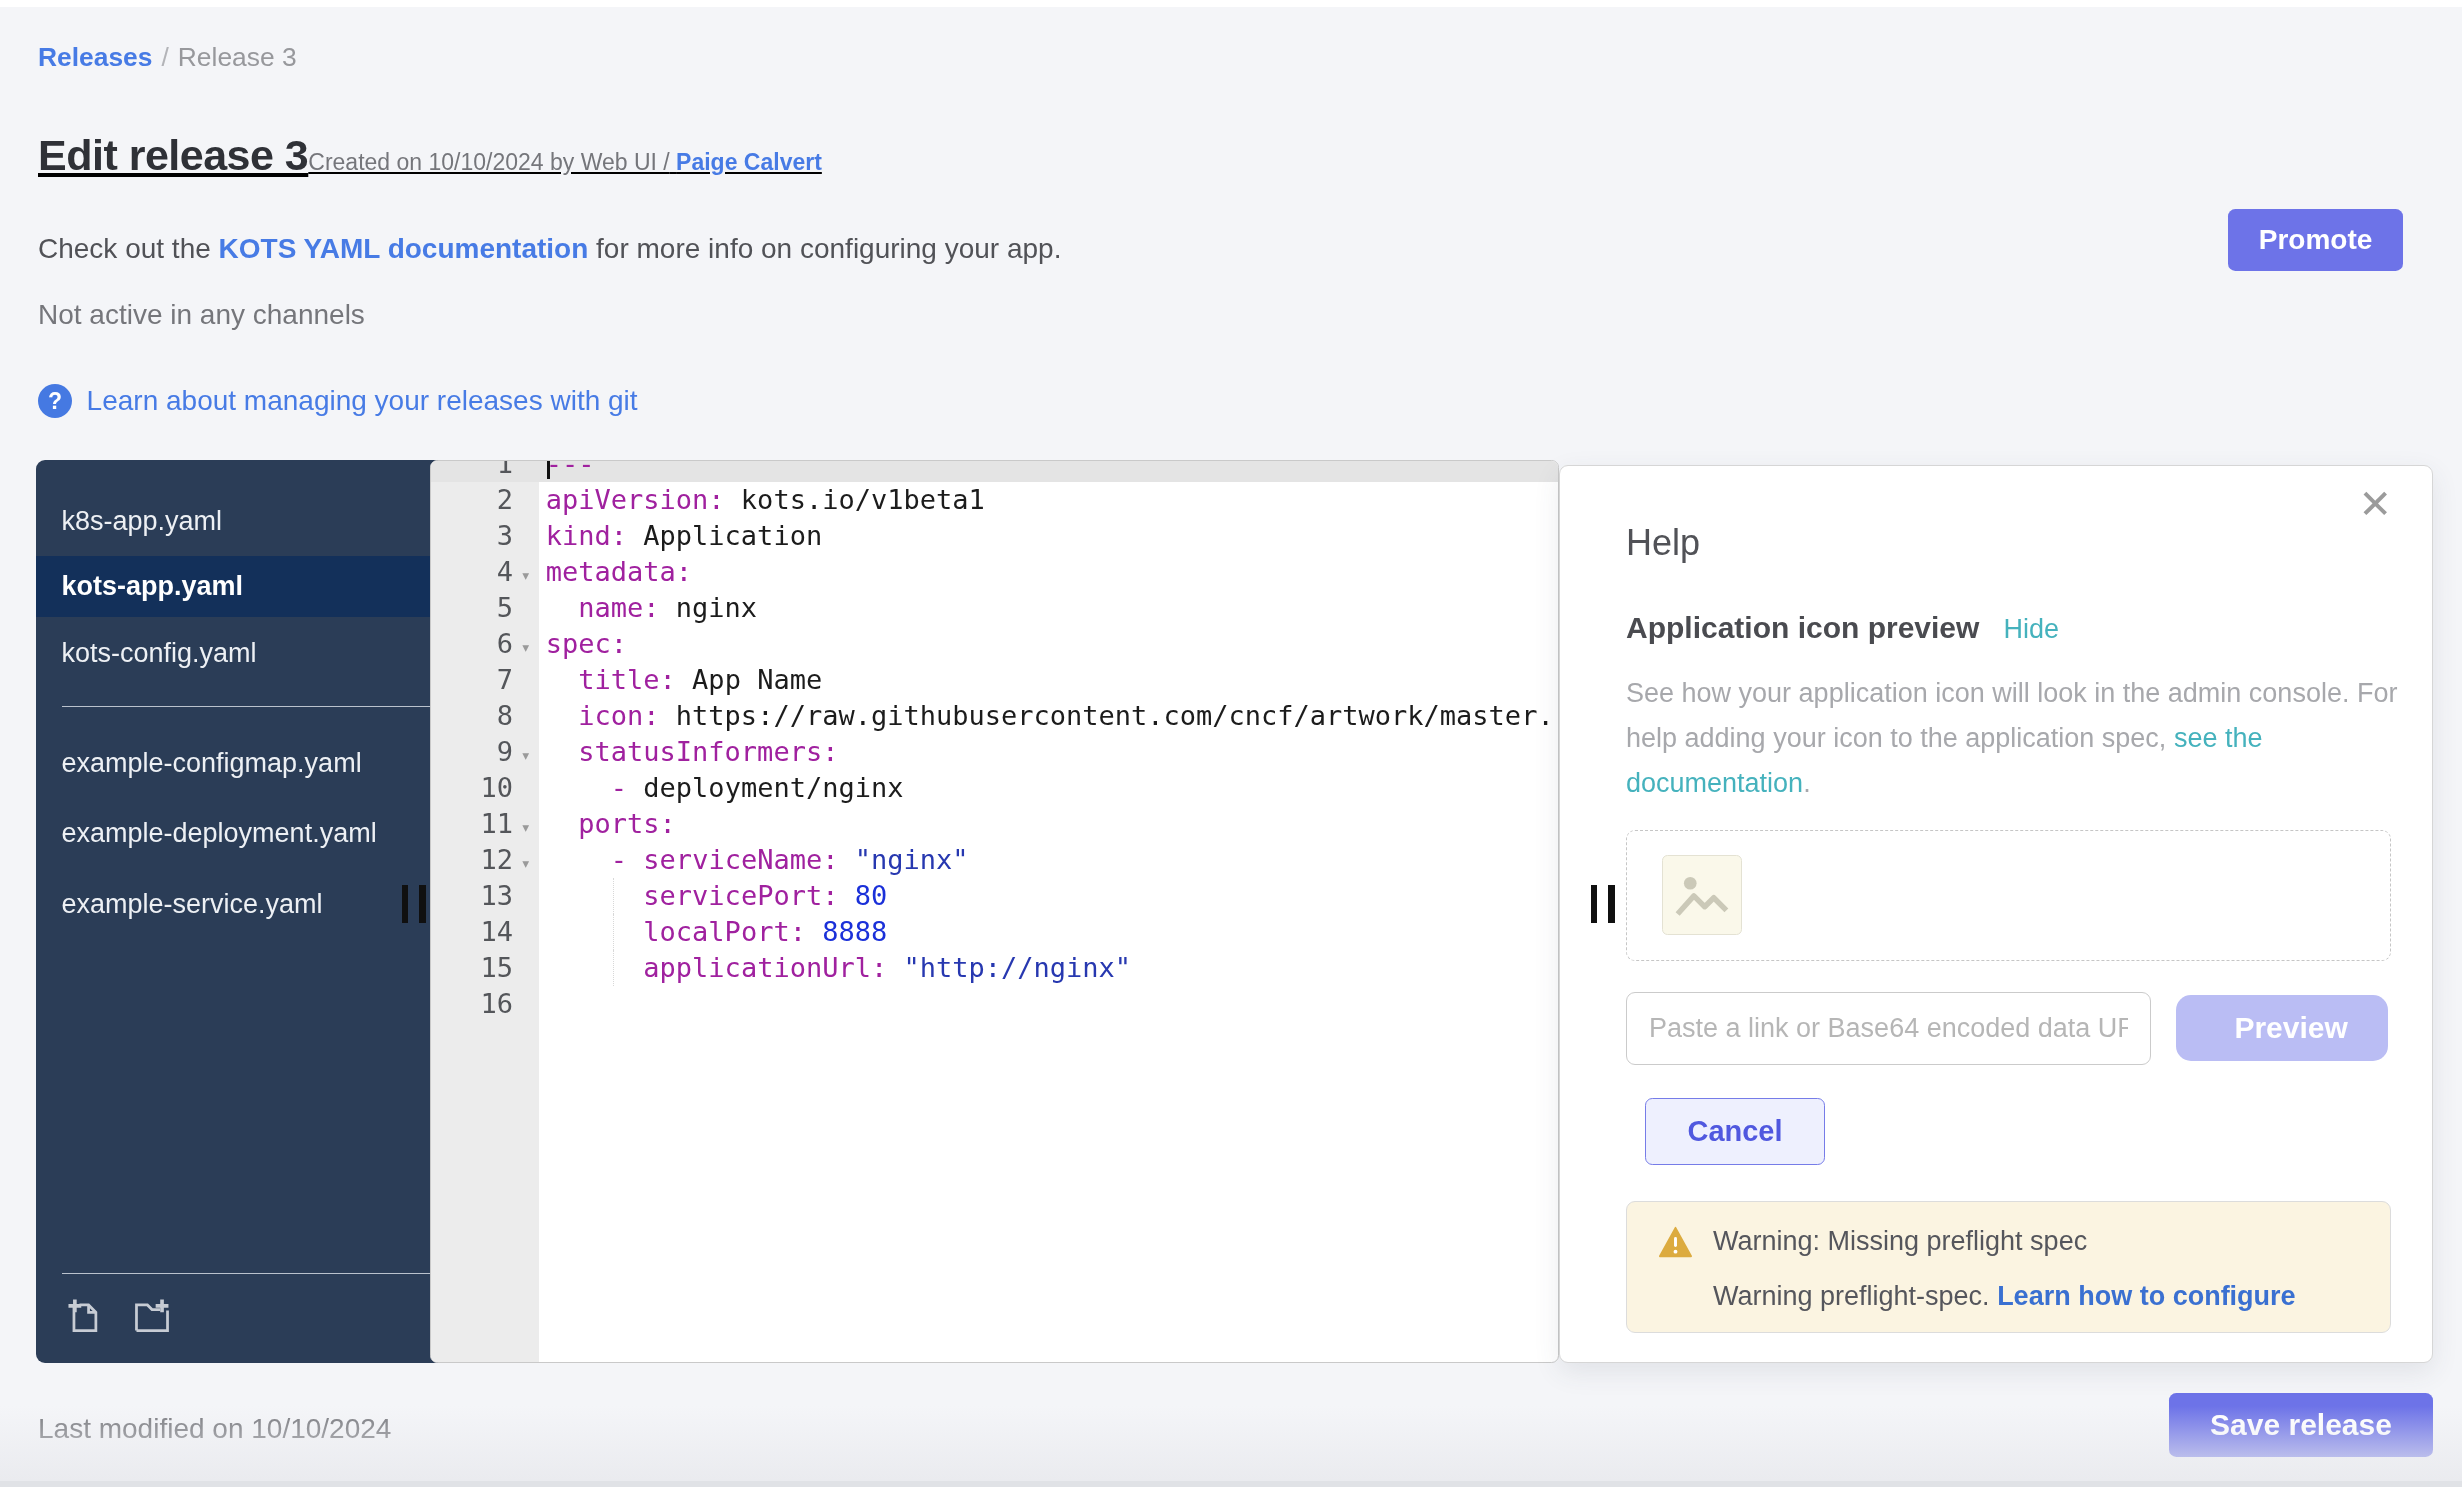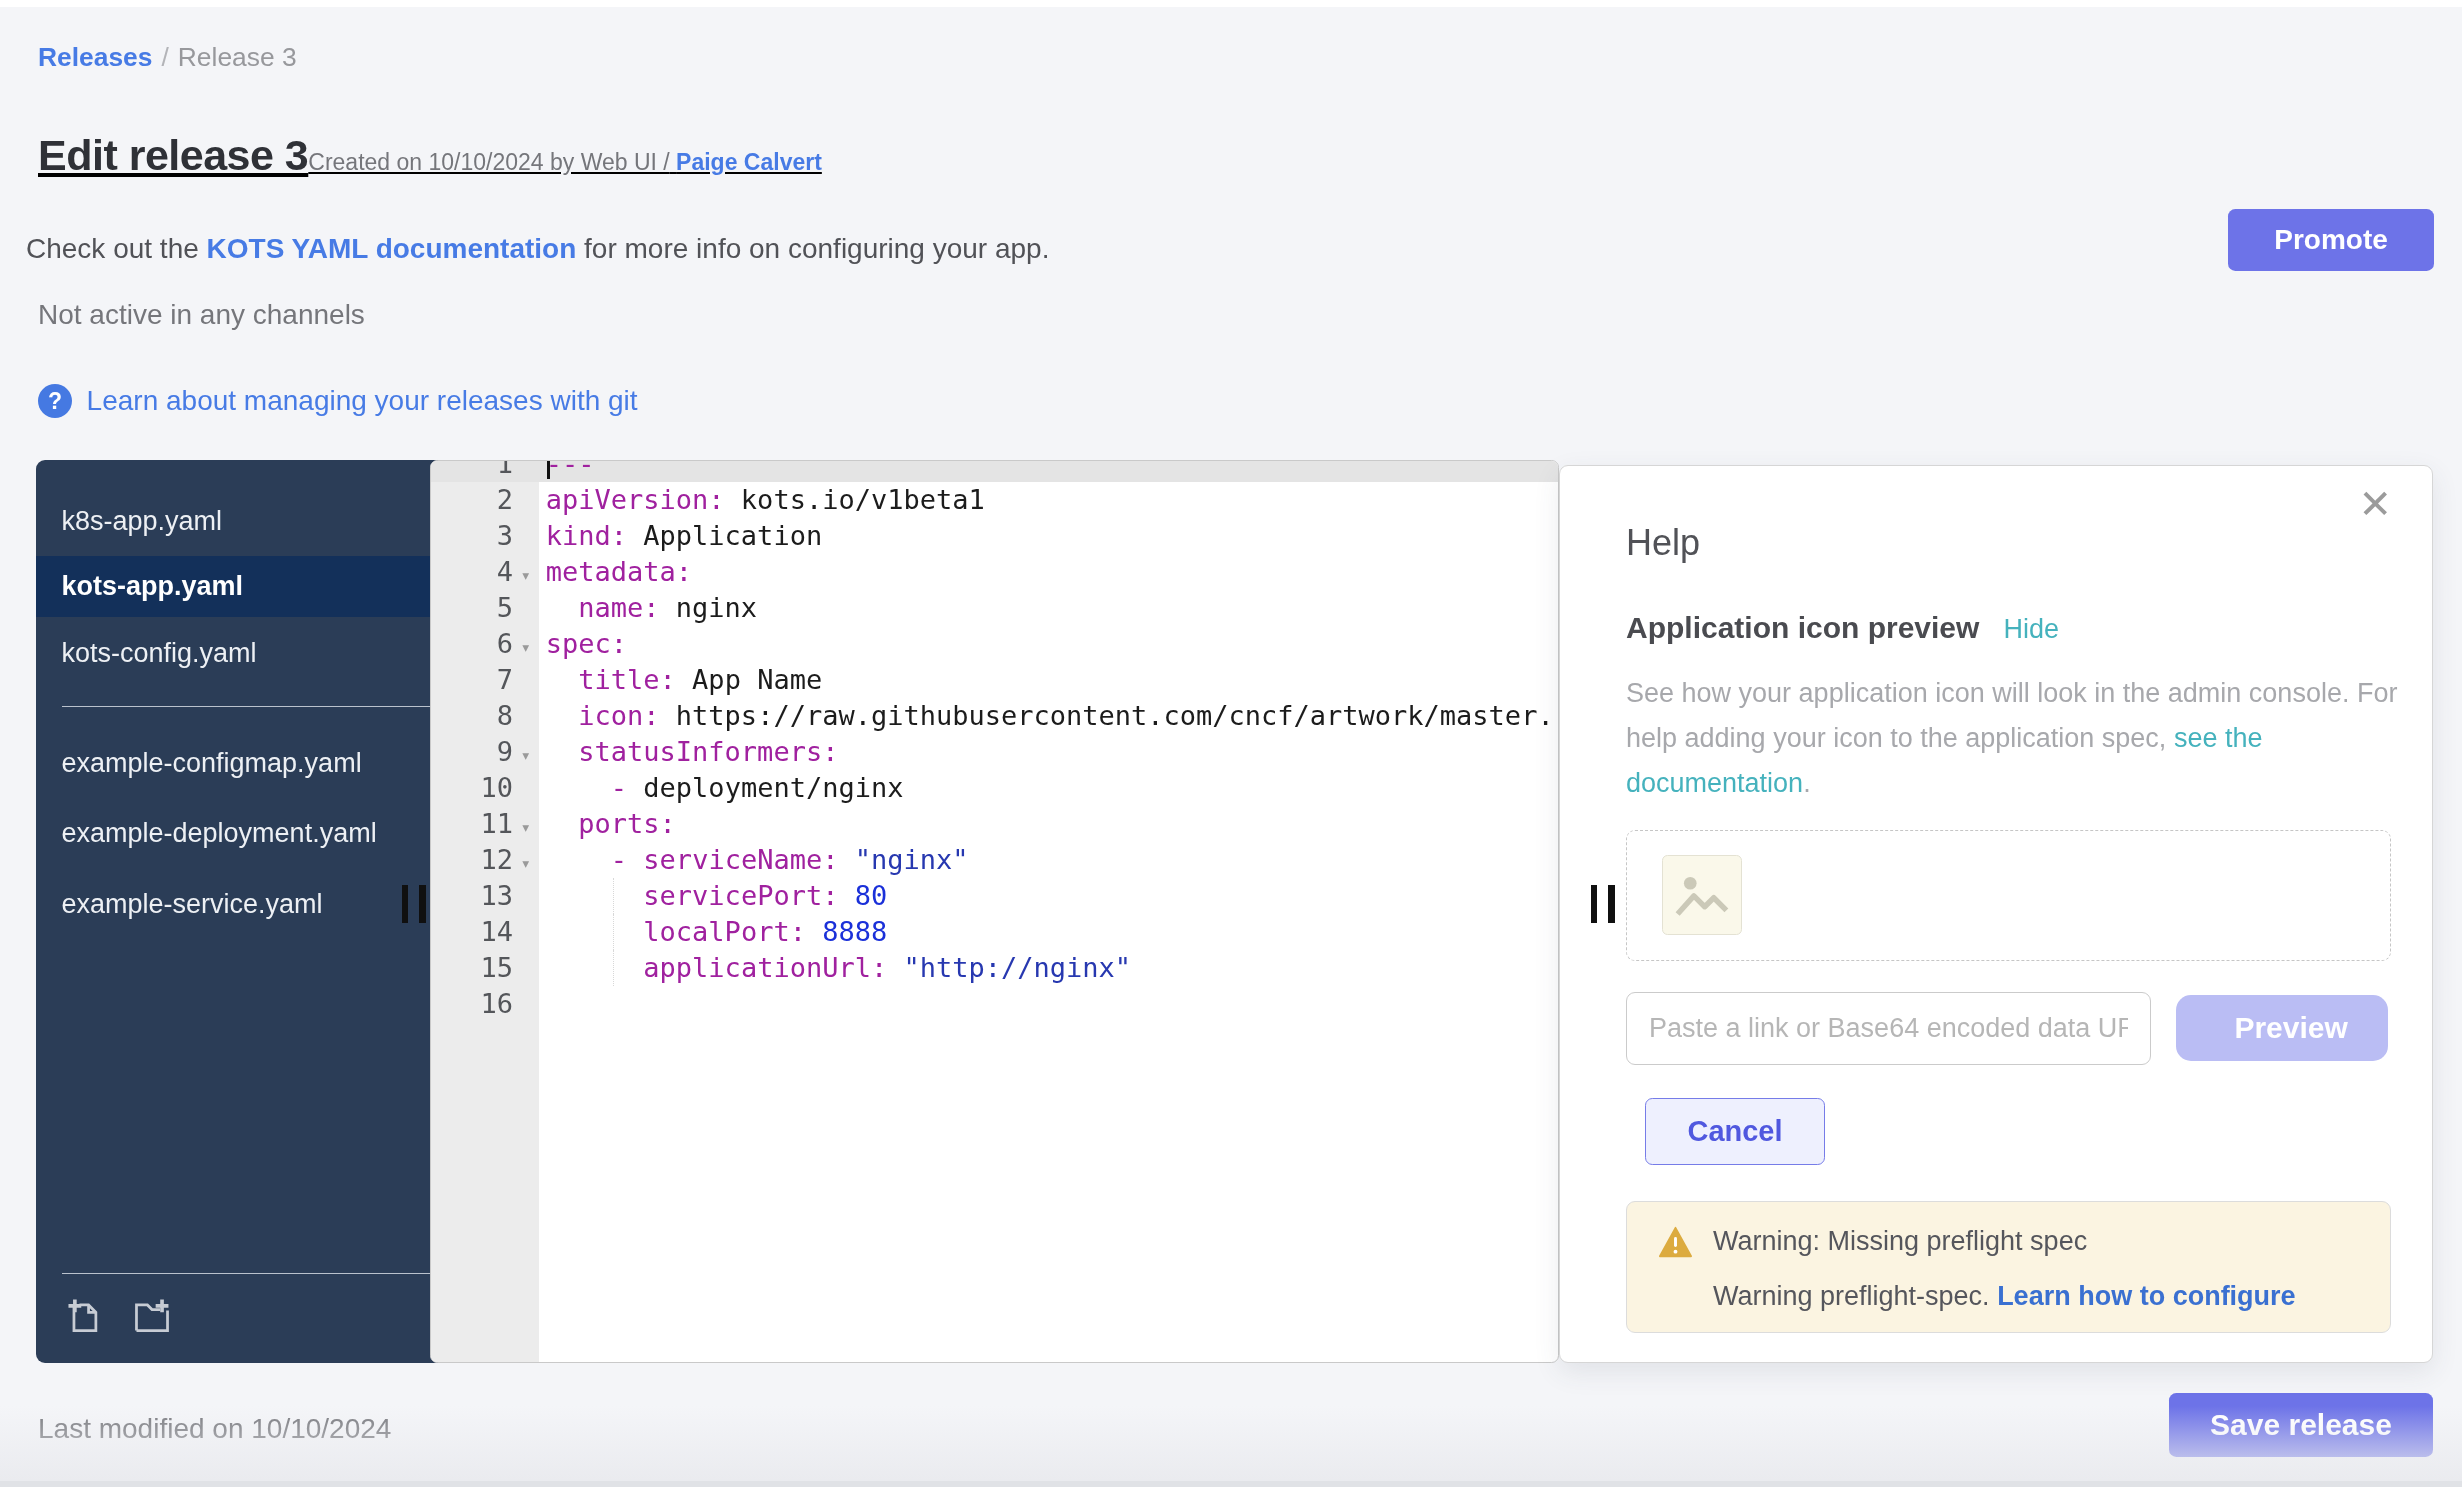--- a/index.html
+++ b/index.html
@@ -14,28 +14,28 @@
 
   
   .breadcrumb{position:absolute;left:38px;top:42px;font-size:26.4px;}
   .bc-link{color:#477be5;font-weight:700;cursor:pointer;}
   .bc-sep{color:#b3b4b8;margin:0 9px;}
   .bc-cur{color:#97989c;}
   .title-row{position:absolute;left:38px;top:131px;display:flex;align-items:baseline;text-decoration:underline;}
   .page-title{font-size:43px;font-weight:700;color:#2f3137;margin:0;letter-spacing:-0.5px;}
   .created{font-size:23px;color:#75767b;}
   .created-author{color:#477be5;font-weight:700;cursor:pointer;}
-  .intro{position:absolute;left:26px;top:233px;font-size:28px;color:#515257;}
+  .intro{position:absolute;left:38px;top:233px;font-size:28px;color:#515257;}
   .intro-link{color:#477be5;font-weight:700;cursor:pointer;}
   .channels{position:absolute;left:38px;top:299px;font-size:28px;color:#75767b;}
   .git-row{position:absolute;left:38px;top:384px;display:flex;align-items:center;gap:14.6px;
     font-size:28px;color:#477be5;cursor:pointer;}
   .q-icon{width:34px;height:34px;border-radius:50%;background:#4579e2;color:#fff;
     font-weight:700;font-size:23px;display:flex;align-items:center;justify-content:center;}
-  .promote-btn{position:absolute;left:2228px;top:209px;width:206px;height:62px;background:#6d73e8;
+  .promote-btn{position:absolute;left:2228px;top:209px;width:175px;height:62px;background:#6d73e8;
     border:none;border-radius:7.3px;color:#fff;font-weight:700;font-size:28px;cursor:pointer;
     font-family:"Liberation Sans",sans-serif;}
 
   
   .sidebar{position:absolute;left:36px;top:460px;width:424px;height:903px;background:#2b3d57;
     border-radius:9px;z-index:1;}
   .file-groups{padding-top:36px;}
   .file-item{font-size:27px;line-height:36px;color:#edf0f4;padding:7.3px 64px 7.3px 25.5px;
     margin-bottom:9px;cursor:pointer;overflow-wrap:anywhere;}
   .file-item.selected{background:#13305a;font-weight:700;color:#ffffff;

